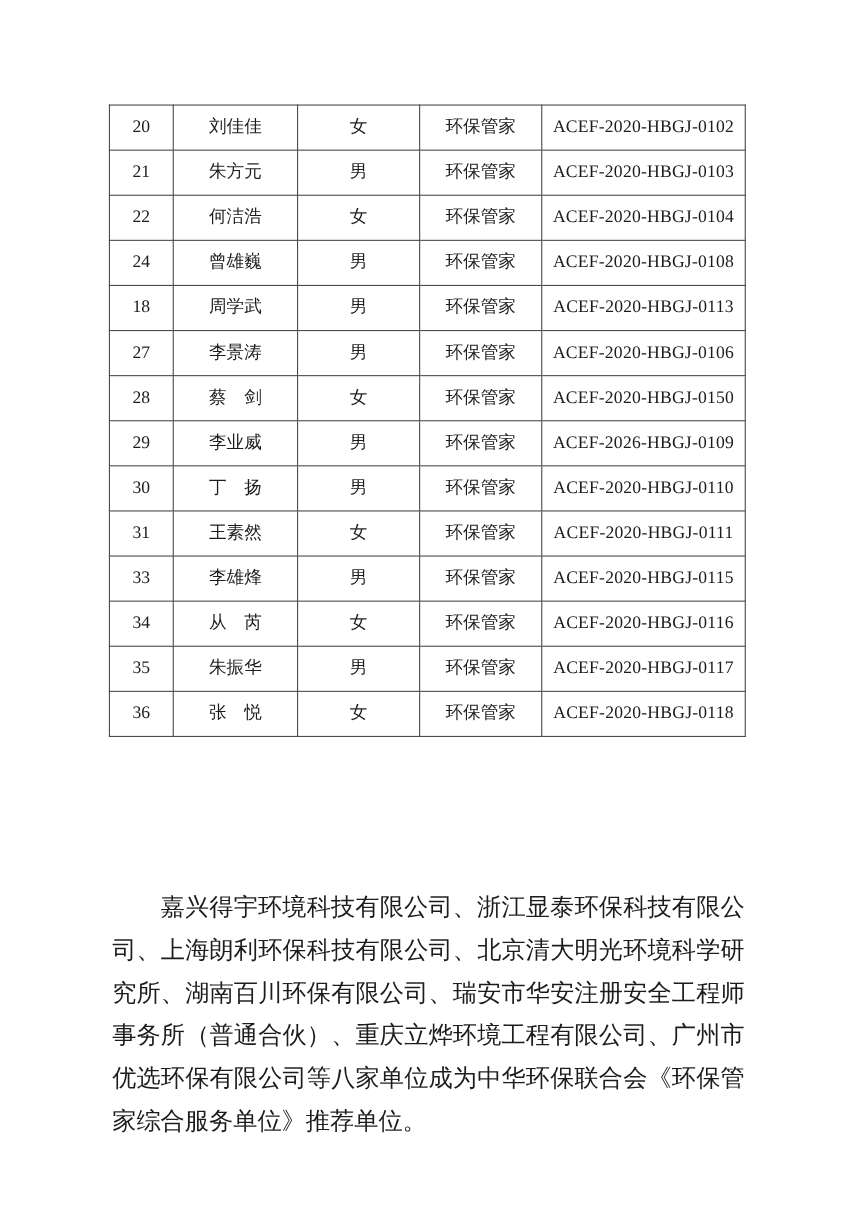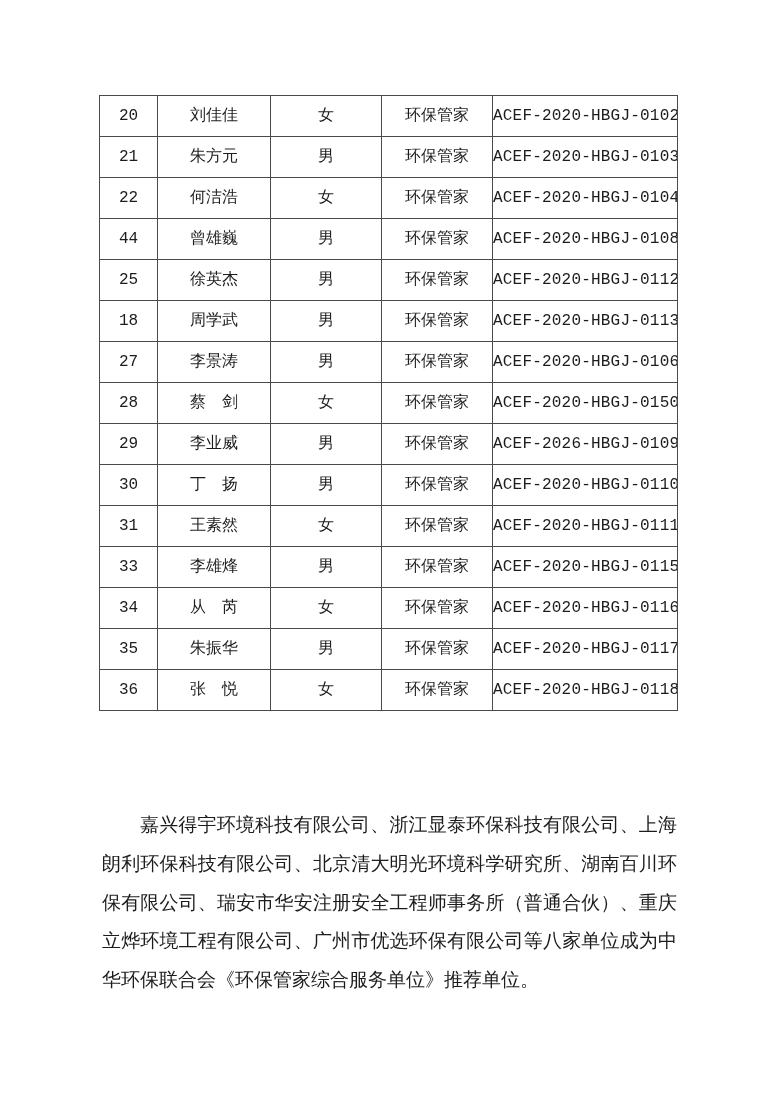--- a/index.html
+++ b/index.html
@@ -16,21 +16,20 @@
     font-family: "Liberation Serif", "DejaVu Serif", serif;
     color: var(--text-color, #1c1c1c);
   }
   table.roster {
     position: absolute;
     left: 99px;
     top: 95px;
     width: 578px;
     border-collapse: collapse;
     table-layout: fixed;
-    font-family: Liberation Mono, monospace;
   }
   table.roster td {
     border: 1px solid var(--border-color, #4a4a4a);
     height: 40px;
     padding: 0;
     text-align: center;
     vertical-align: middle;
     font-size: 16px;
     line-height: 1;
     white-space: nowrap;
@@ -39,21 +38,21 @@
   td.cell-certificate {
     font-size: 16px;
     letter-spacing: 0.2px;
   }
   p.closing {
     position: absolute;
     left: 102px;
     top: 806px;
     width: 575px;
     margin: 0;
-    font-size: 19px;
+    font-size: 22px;
     line-height: 38.8px;
     text-align: justify;
     text-justify: inter-ideograph;
     text-indent: 2em;
   }
 </style>
 </head>
 <body>
 
 <div class="page" style="--page-bg: #ffffff; --text-color: #1c1c1c; --border-color: #4a4a4a;">
@@ -86,34 +85,27 @@
   <tr>
     <td class="cell-serial">22</td>
     <td class="cell-name">何洁浩</td>
     <td class="cell-gender">女</td>
     <td class="cell-title">环保管家</td>
     <td class="cell-certificate">ACEF-2020-HBGJ-0104</td>
   </tr>
 
 
   <tr>
-    <td class="cell-serial">44</td>
+    <td class="cell-serial">24</td>
     <td class="cell-name">曾雄巍</td>
     <td class="cell-gender">男</td>
     <td class="cell-title">环保管家</td>
     <td class="cell-certificate">ACEF-2020-HBGJ-0108</td>
   </tr>
 
-  <tr>
-    <td class="cell-serial">25</td>
-    <td class="cell-name">徐英杰</td>
-    <td class="cell-gender">男</td>
-    <td class="cell-title">环保管家</td>
-    <td class="cell-certificate">ACEF-2020-HBGJ-0112</td>
-  </tr>
 
   <tr>
     <td class="cell-serial">18</td>
     <td class="cell-name">周学武</td>
     <td class="cell-gender">男</td>
     <td class="cell-title">环保管家</td>
     <td class="cell-certificate">ACEF-2020-HBGJ-0113</td>
   </tr>
 
   <tr>

